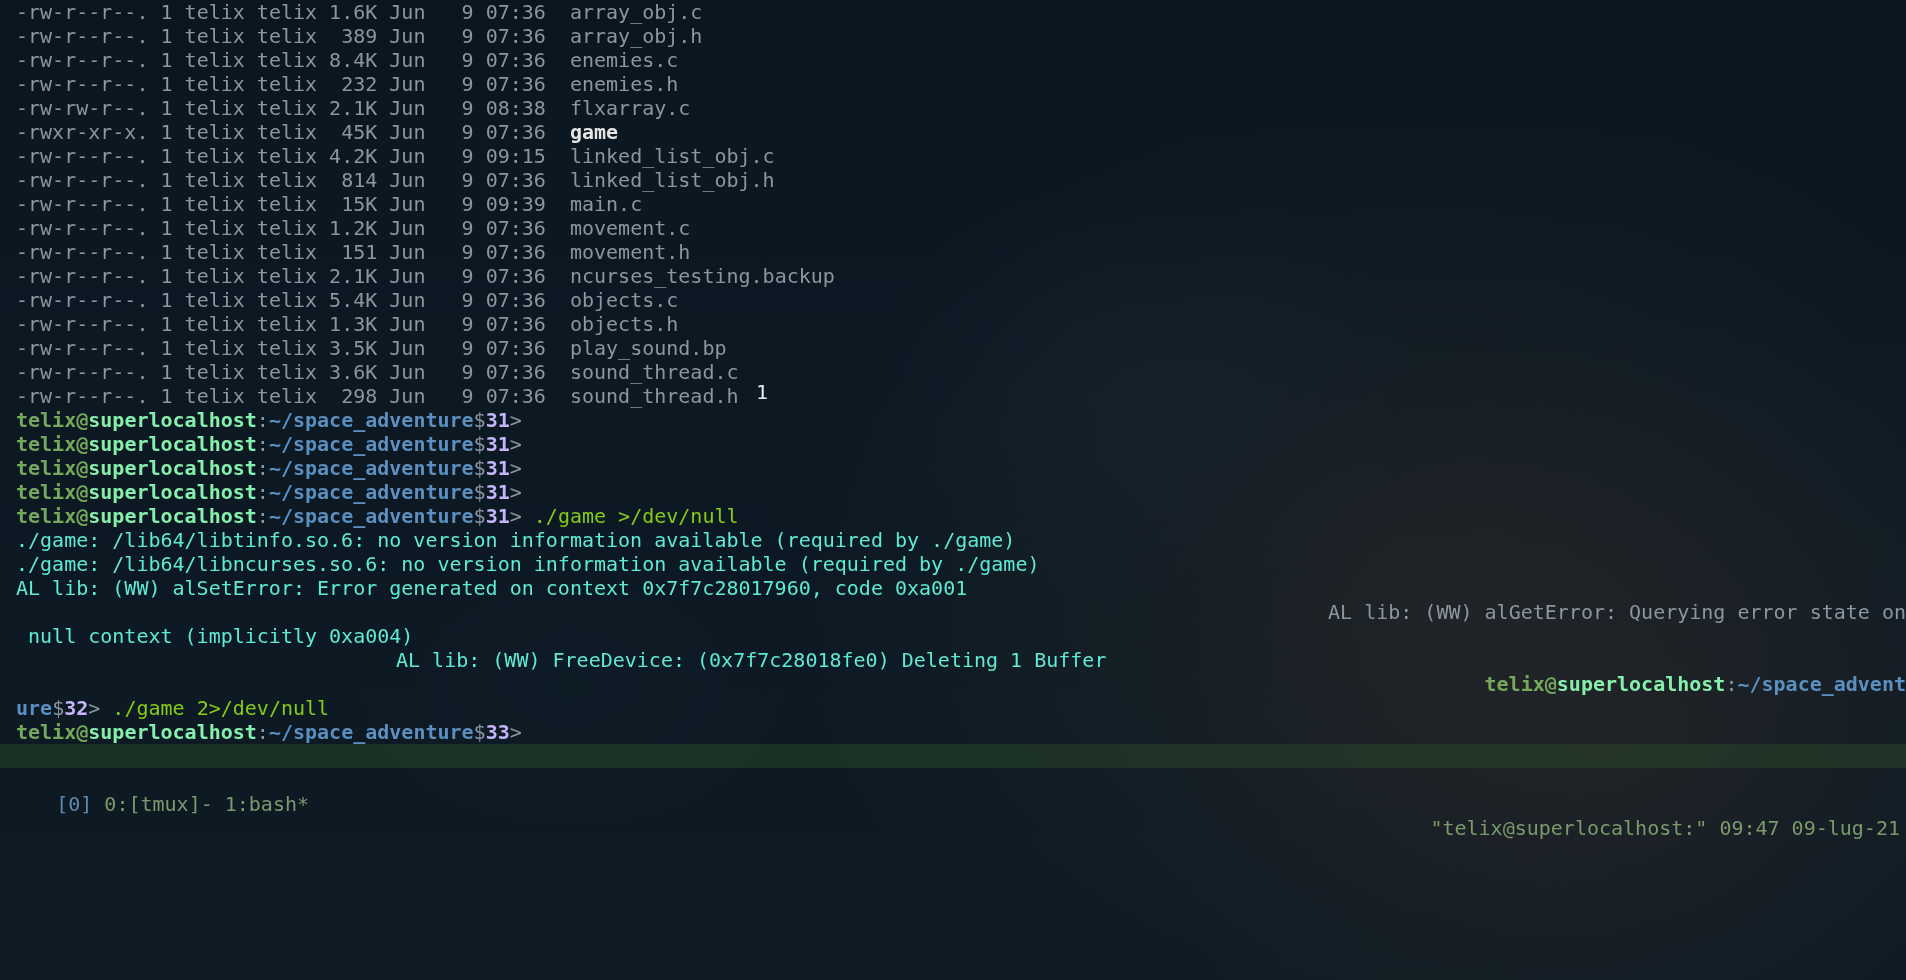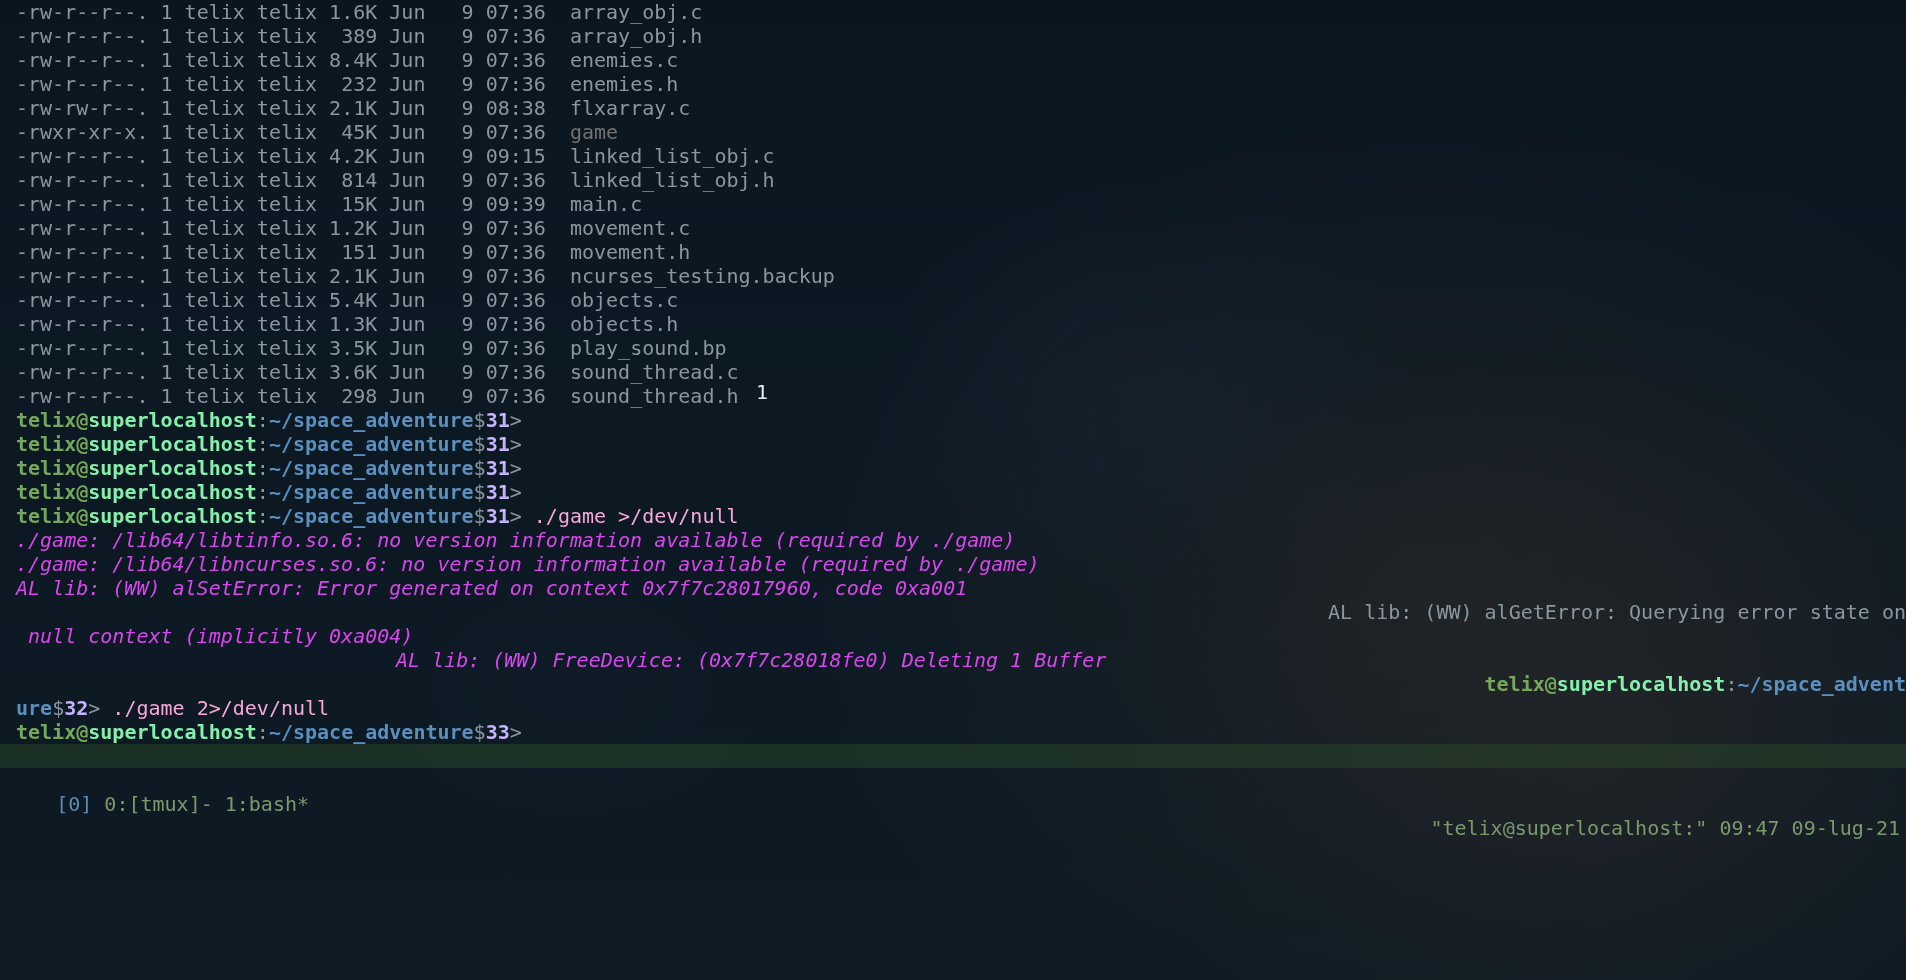--- a/index.html
+++ b/index.html
@@ -37,31 +37,31 @@
     position: absolute;
     inset: 0;
     z-index: 2;
     white-space: pre;
     letter-spacing: 0;
   }
   .line { display: block; height: 24px; padding-left: 16px; }
   .ls-perms, .ls-links, .ls-owner, .ls-group, .ls-size, .ls-month, .ls-day, .ls-time, .ls-name {
     color: #8a97a0;
   }
-  .ls-exec { color: #737373; font-weight: normal; }
+  .ls-exec { color: #e5e5e5; font-weight: bold; }
   .pr-user { color: #76a85b; font-weight: bold; }
   .pr-at   { color: #76a85b; font-weight: bold; }
   .pr-host { color: #86efac; font-weight: bold; }
   .pr-colon{ color: #8a97a0; }
   .pr-path { color: #5a8fbf; font-weight: bold; }
   .pr-doll { color: #8a97a0; }
   .pr-num  { color: #c4b5fd; font-weight: bold; }
   .pr-gt   { color: #8a97a0; }
-  .cmd     { color: #f9a8d4; }
-  .out     { color: #d946ef; font-style: italic; }
+  .cmd     { color: #84cc16; }
+  .out     { color: #5eead4; }
   .right-out { color: #8a97a0; margin-top: 28px; }
   .cursor-one {
     position: absolute;
     color: #e8eef3;
     font-weight: normal;
     z-index: 3;
   }
   .statusbar {
     position: absolute;
     left: 0; right: 0;

